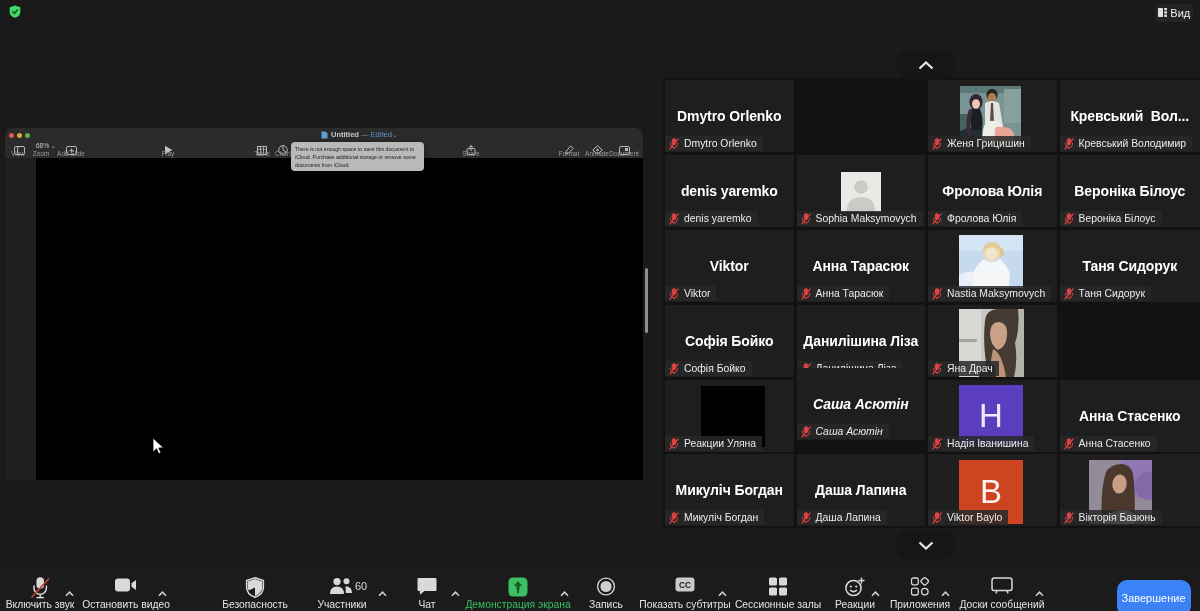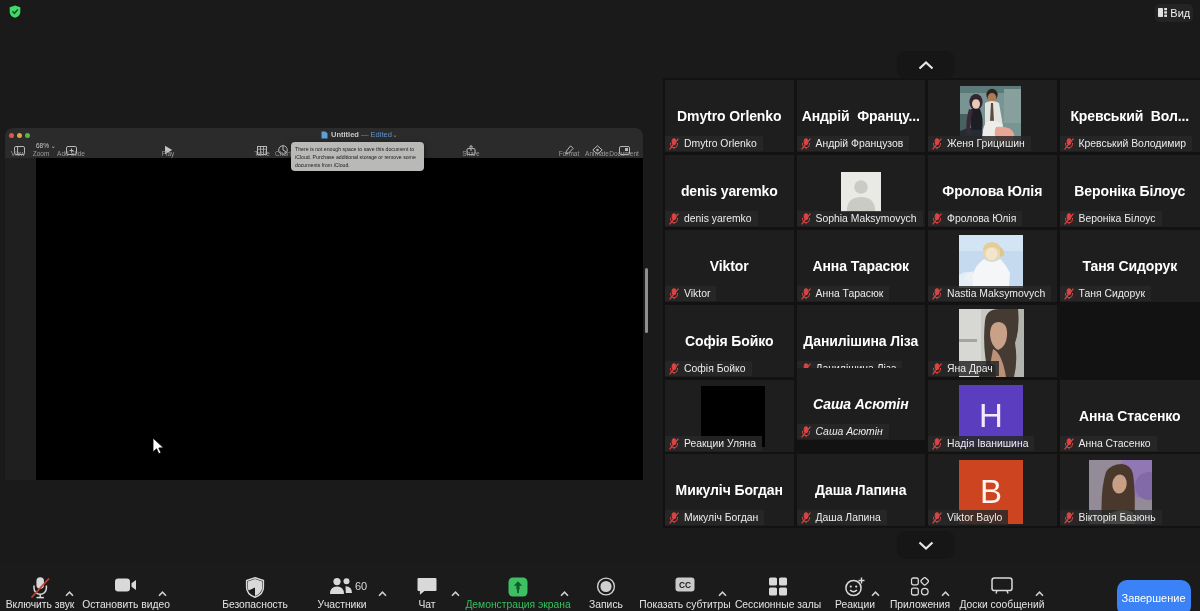--- a/index.html
+++ b/index.html
@@ -136,34 +136,20 @@
       <div class="plabel">
         <svg width="10" height="12" viewBox="0 0 10 12">
           <g stroke="#dd4343" fill="none" stroke-width="1">
             <rect x="3.2" y="0.7" width="3.6" height="6" rx="1.8" fill="#dd4343"></rect>
             <path d="M1.5 5 v1.2 a3.5 3.5 0 0 0 7 0 V5"></path>
             <path d="M5 9.8 v1.4"></path>
           </g>
           <path d="M0.6 11.3 L9.4 0.6" stroke="#dd4343" stroke-width="1.2"></path>
         </svg>
         <span>Dmytro Orlenko</span>
-      </div>
-    </div>
-  <div class="tile" style="left:796.5px;top:80px;width:128.5px;height:72px;">
-      <div class="tname">Андрій  Францу...</div>
-      <div class="plabel">
-        <svg width="10" height="12" viewBox="0 0 10 12">
-          <g stroke="#dd4343" fill="none" stroke-width="1">
-            <rect x="3.2" y="0.7" width="3.6" height="6" rx="1.8" fill="#dd4343"></rect>
-            <path d="M1.5 5 v1.2 a3.5 3.5 0 0 0 7 0 V5"></path>
-            <path d="M5 9.8 v1.4"></path>
-          </g>
-          <path d="M0.6 11.3 L9.4 0.6" stroke="#dd4343" stroke-width="1.2"></path>
-        </svg>
-        <span>Андрій Французов</span>
       </div>
     </div>
   <div class="tile" style="left:1059.5px;top:80px;width:140.5px;height:72px;">
       <div class="tname">Кревський  Вол...</div>
       <div class="plabel">
         <svg width="10" height="12" viewBox="0 0 10 12">
           <g stroke="#dd4343" fill="none" stroke-width="1">
             <rect x="3.2" y="0.7" width="3.6" height="6" rx="1.8" fill="#dd4343"></rect>
             <path d="M1.5 5 v1.2 a3.5 3.5 0 0 0 7 0 V5"></path>
             <path d="M5 9.8 v1.4"></path>

